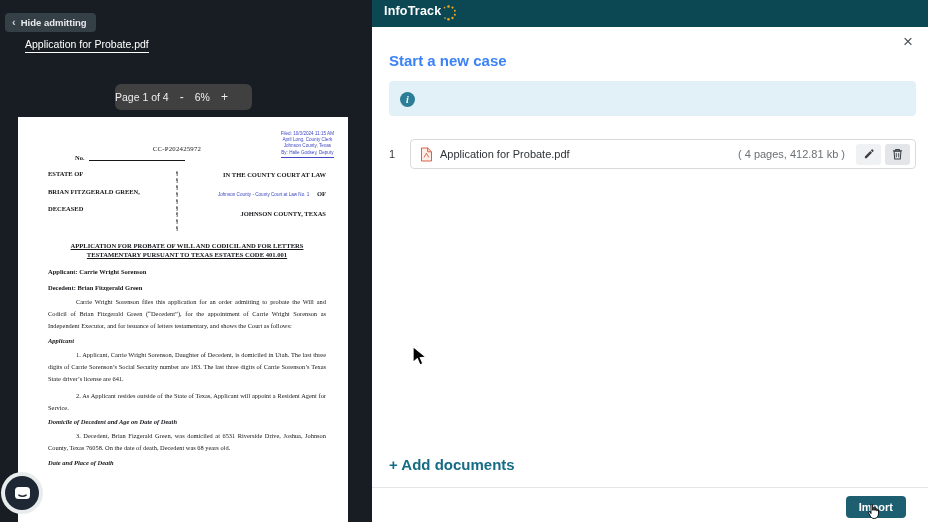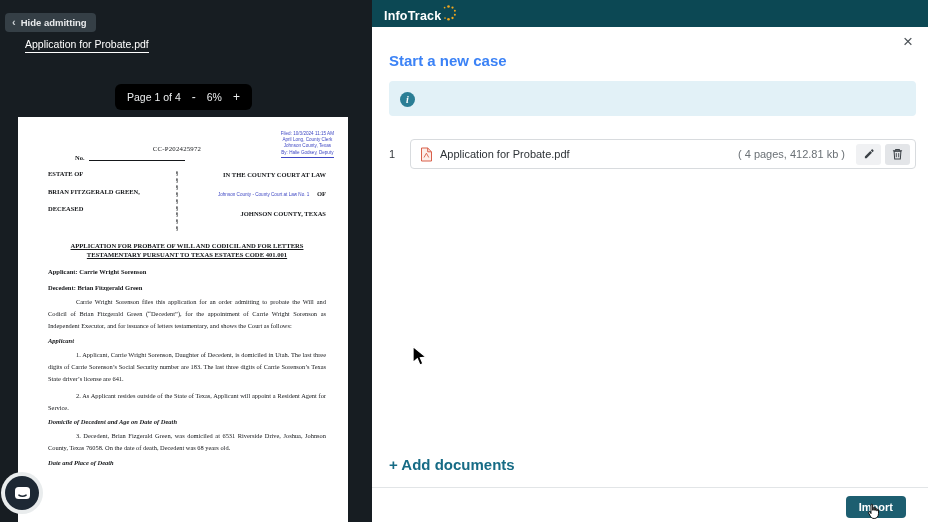--- a/index.html
+++ b/index.html
@@ -8,22 +8,22 @@
   #screen { position:relative; width:928px; height:522px; background:#171d22; overflow:hidden; }
 
   
   .left-panel { position:absolute; left:0; top:0; width:372px; height:522px; background:#171d22; }
   .hide-docs-btn { position:absolute; left:5px; top:13px; display:flex; align-items:center; gap:5px;
     background:#353f46; color:#e9ebed; border:none; border-radius:4px; padding:4px 9px 4px 7px;
     font-size:9.5px; font-weight:bold; font-family:inherit; cursor:pointer; }
   .hide-docs-btn .chev { font-size:11px; line-height:9px; color:#cfd4d8; }
   .doc-tab { position:absolute; left:25px; top:38px; color:#ffffff; font-size:10.5px;
     border-bottom:1px solid #ffffff; padding-bottom:2px; cursor:pointer; }
-  .pdf-toolbar { position:absolute; left:115px; top:84px; width:137px; height:26px; background:#000000;
-    border-radius:6px; display:flex; align-items:center; justify-content:center; gap:11px;
+  .pdf-toolbar { position:absolute; left:115px; top:84px; width:137px; height:26px; background:#404040;
+    border-radius:6px; display:flex; align-items:center; justify-content:flex-start; gap:11px;
     color:#eceeef; font-size:10.5px; }
   .pdf-toolbar .tool-btn { background:none; border:none; color:#eceeef; font-size:12px; cursor:pointer; font-family:inherit; line-height:10px; }
 
   
   .pdf-page { position:absolute; left:18px; top:117px; width:330px; height:405px; background:#ffffff;
     font-family:"Liberation Serif", serif; color:#15171a; }
   .stamp { position:absolute; top:14px; right:14px; text-align:center; color:#3f48c4;
     font-size:4.6px; line-height:6.2px; font-family:"Liberation Sans", sans-serif; }
   .stamp span { display:block; }
   .stamp span:last-child { border-bottom:0.7px solid #3f48c4; padding-bottom:1px; }
@@ -48,21 +48,21 @@
   .pdf-head { font-size:6.5px; font-weight:bold; font-style:italic; margin-top:5px; }
 
   
   .chat-bubble { position:absolute; left:5px; top:476px; width:34px; height:34px; border-radius:50%;
     background:#1d2834; box-shadow:0 0 0 4px #e9eced; display:flex; align-items:center; justify-content:center; cursor:pointer; }
 
   
   .right-panel { position:absolute; left:372px; top:0; width:556px; height:522px; background:#ffffff; }
   .teal-header { position:absolute; left:0; top:0; width:556px; height:27px; background:#0c4854;
     display:flex; align-items:center; }
-  .brand { display:flex; align-items:flex-end; margin-left:12px; color:#ffffff; font-size:12.5px; font-weight:bold; letter-spacing:.2px; }
+  .brand { display:flex; align-items:flex-start; margin-left:12px; color:#ffffff; font-size:12.5px; font-weight:bold; letter-spacing:.2px; }
   .brand svg { margin-left:-1px; }
   .matter-label { position:absolute; left:0; width:100%; text-align:center; color:#e9f1f3; font-size:10.5px; }
   .close-btn { position:absolute; top:35px; right:15px; background:none; border:none; color:#4d5358;
     font-size:17px; line-height:14px; cursor:pointer; font-family:inherit; }
   .modal-title { position:absolute; left:17px; top:52px; font-size:15px; font-weight:bold; color:#3b82f6; }
   .info-banner { position:absolute; left:17px; top:81px; width:527px; background:#e2f1f7; border-radius:4px;
     padding:9px 14px 9px 11px; display:flex; gap:10px; }
   .info-icon { width:15px; height:15px; min-width:15px; border-radius:50%; background:#2b7e95; color:#ffffff;
     font-size:10px; font-weight:bold; display:flex; align-items:center; justify-content:center; margin-top:2px;
     font-family:"Liberation Serif", serif; font-style:italic; }

